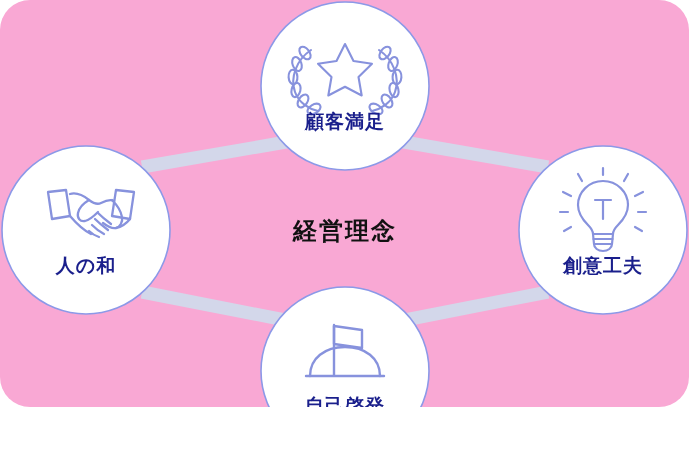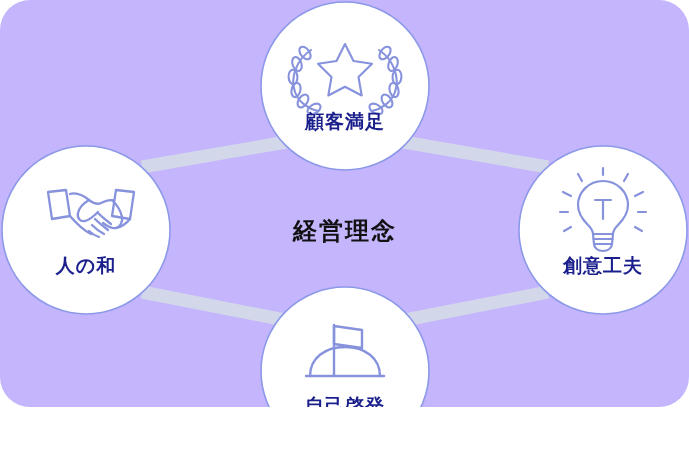--- a/index.html
+++ b/index.html
@@ -7,21 +7,21 @@
     padding: 0;
     background: #ffffff;
   }
   body {
     font-family: "DejaVu Sans", "Liberation Sans", sans-serif;
   }
   #stage {
     position: relative;
     width: 689px;
     height: 407px;
-    background: #c4b5fd;
+    background: #f9a8d4;
     overflow: hidden;
     border-radius: 30px;
   }
   #diagram-svg {
     position: absolute;
     left: 0;
     top: 0;
     width: 689px;
     height: 457px;
   }

